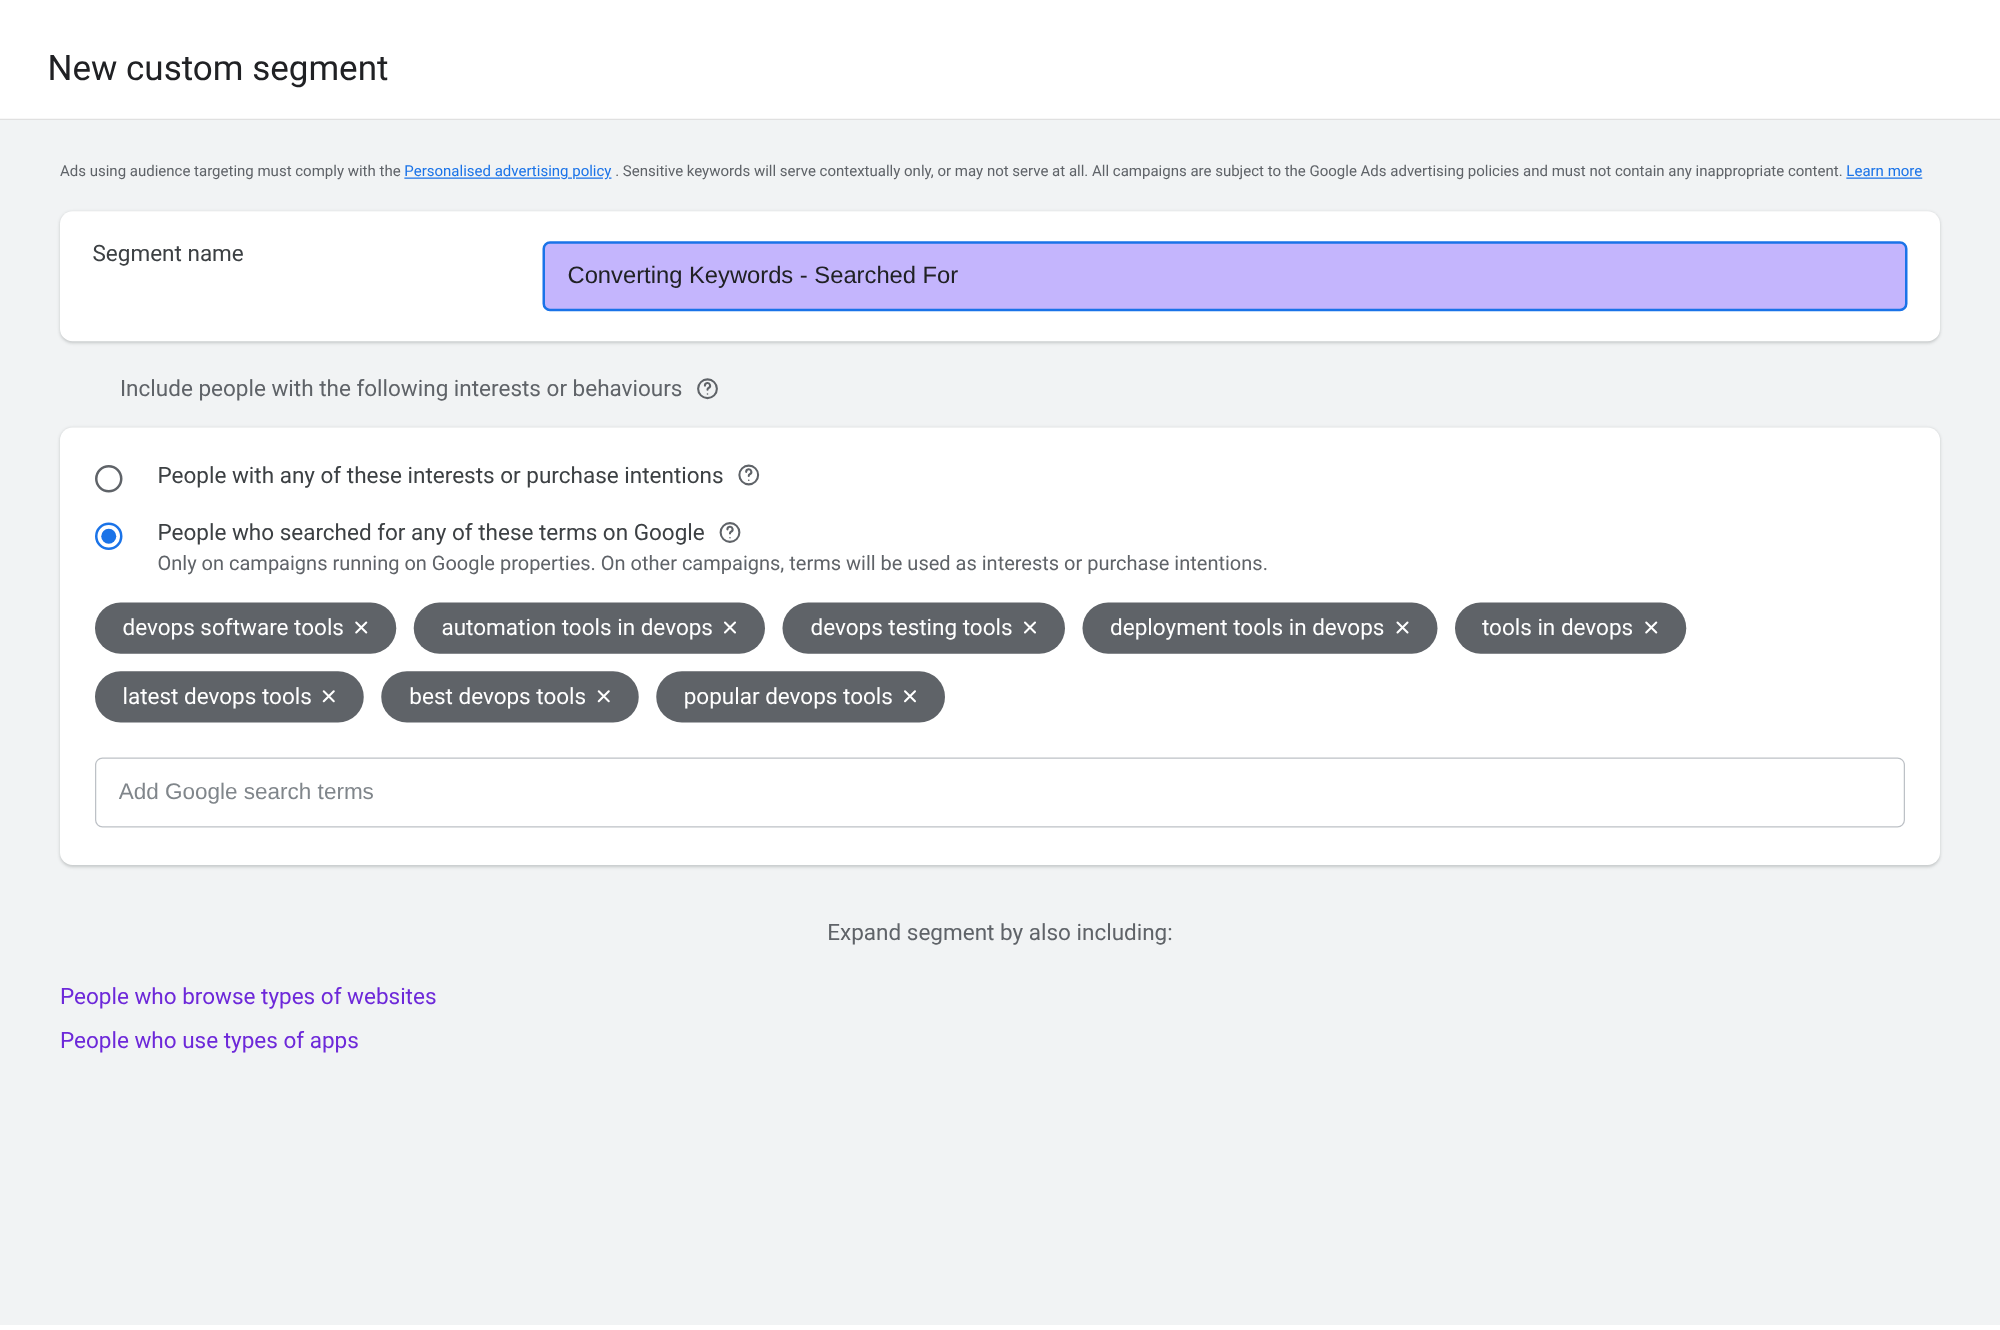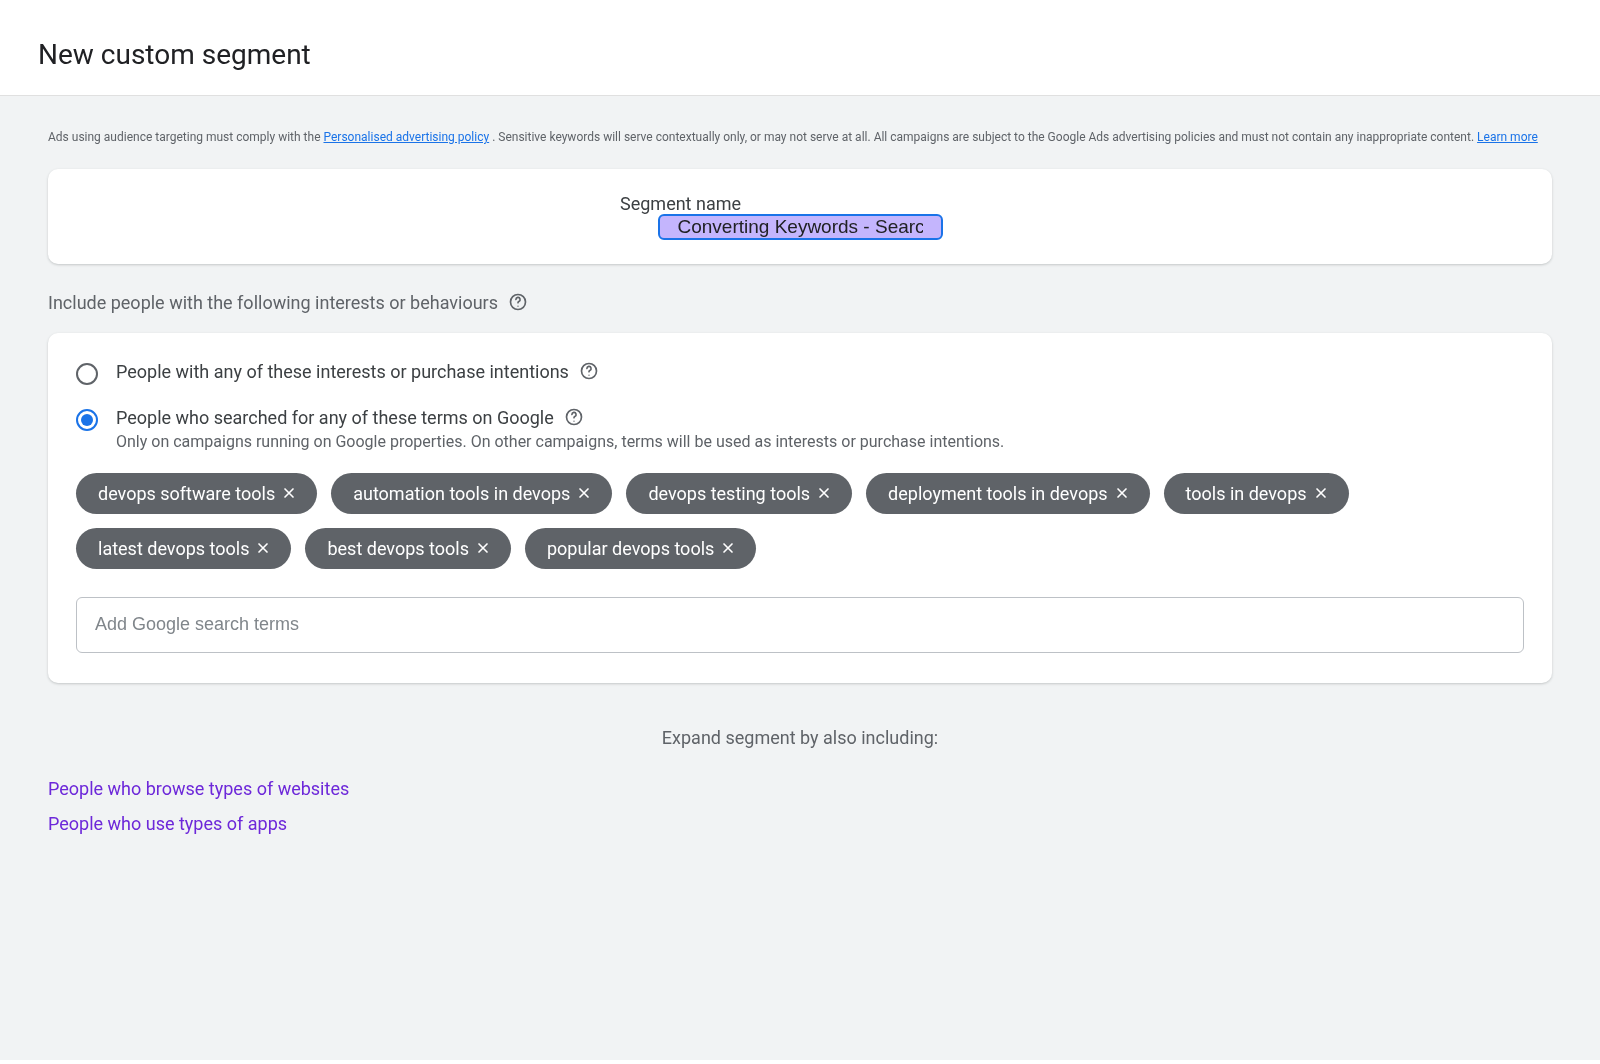--- a/index.html
+++ b/index.html
@@ -33,24 +33,22 @@
   }
   .policy-text a { color: #1a73e8; text-decoration: underline; }
   .policy-text a.plain { color: #1a73e8; text-decoration: underline; }
   .card {
     background: #fff;
     border-radius: 10px;
     box-shadow: 0 1px 3px rgba(60,64,67,.15), 0 1px 2px rgba(60,64,67,.1);
   }
   .segment-card {
     display: flex;
-    align-items: center;
     padding: 24px 26px;
     margin-bottom: 28px;
-    flex-direction: column;
   }
   .segment-label {
     font-size: 18px;
     color: #3c4043;
     width: 360px;
     flex-shrink: 0;
   }
   .segment-input {
     flex: 1;
     height: 56px;
@@ -62,36 +60,37 @@
     outline: none;
     background: #c4b5fd;
   }
   .include-label {
     display: flex;
     align-items: center;
     gap: 10px;
     font-size: 18px;
     color: #5f6368;
     margin-bottom: 20px;
+    margin-left: 48px;
   }
   .help-icon {
     display: inline-flex;
     align-items: center;
     justify-content: center;
     width: 20px; height: 20px;
   }
   .help-icon svg { width: 20px; height: 20px; }
   .radio-card {
     padding: 28px 28px 30px 28px;
     margin-bottom: 44px;
   }
   .radio-row {
     display: flex;
     align-items: flex-start;
-    gap: 18px;
+    gap: 28px;
     margin-bottom: 22px;
   }
   .radio {
     flex-shrink: 0;
     width: 22px; height: 22px;
     border: 2px solid #5f6368;
     border-radius: 50%;
     display: inline-flex;
     align-items: center;
     justify-content: center;

